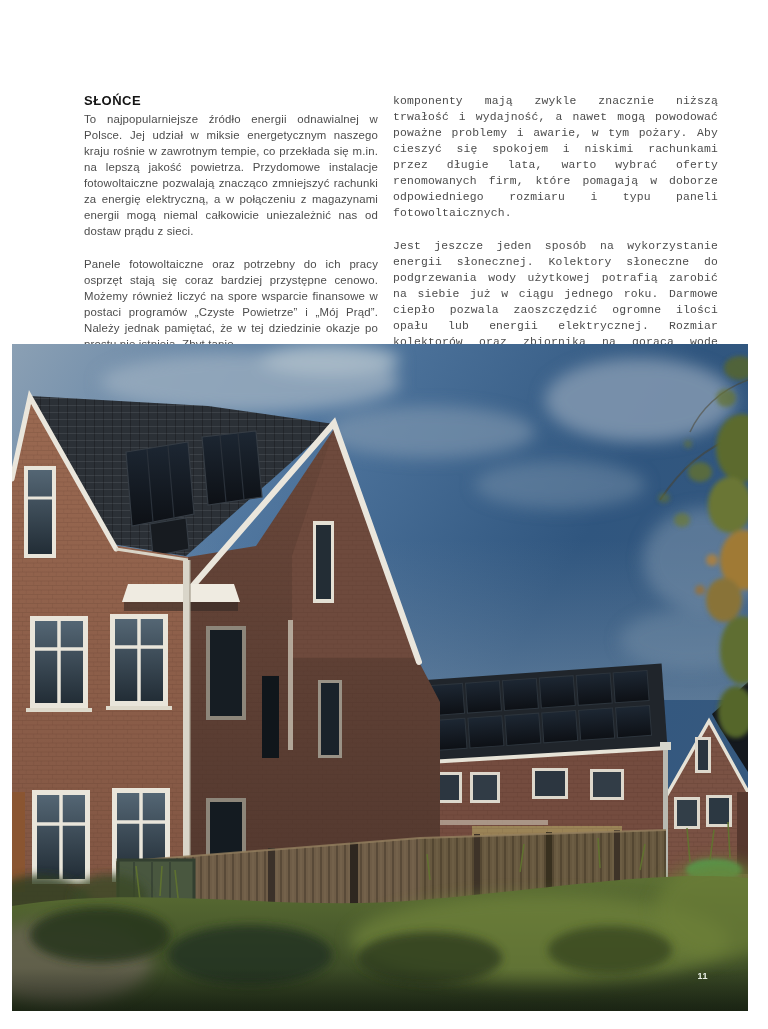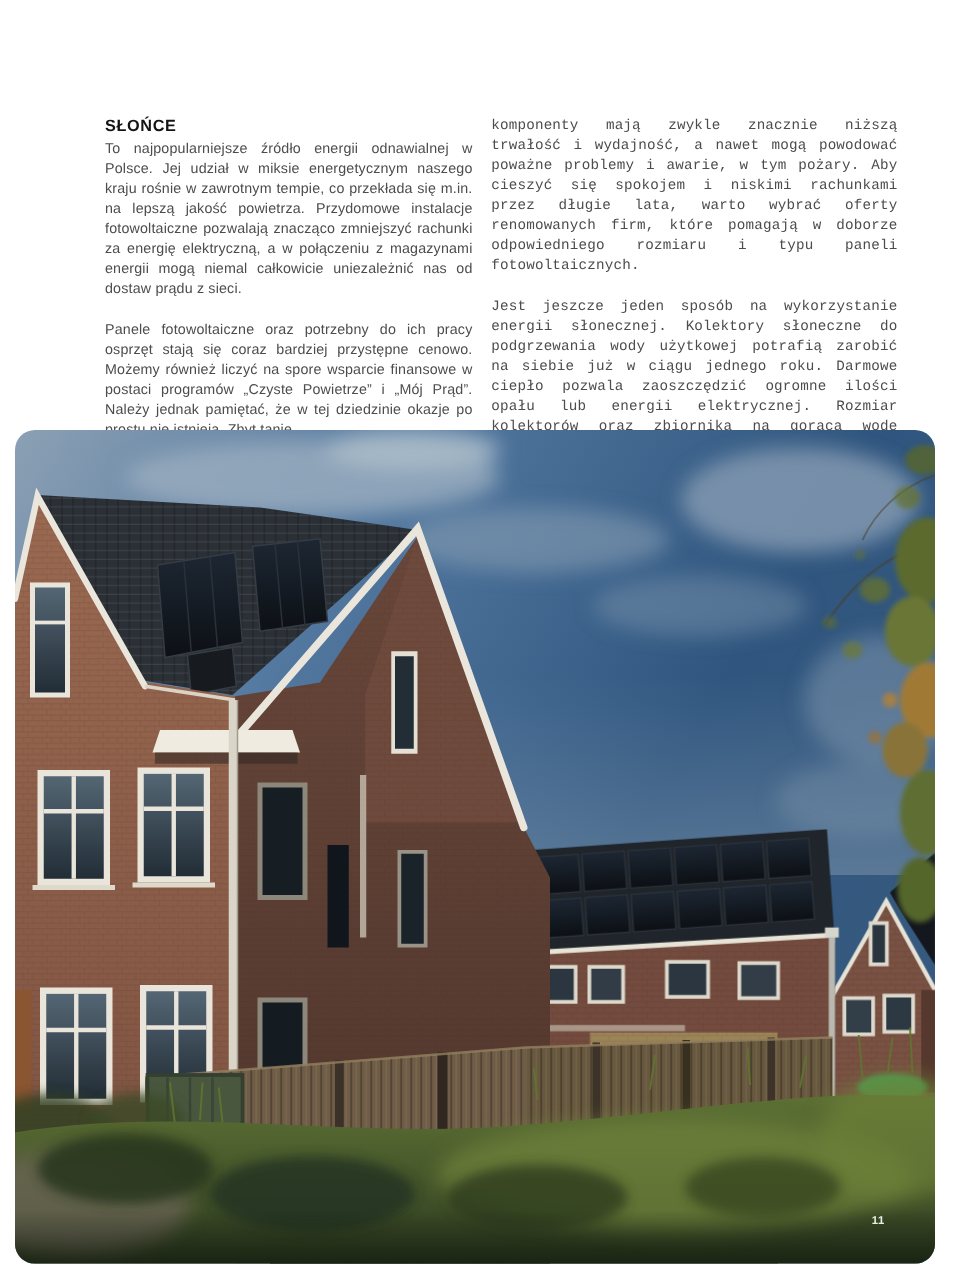--- a/index.html
+++ b/index.html
@@ -12,21 +12,21 @@
   }
   .col{color:#4c4c4c;font-size:11.4px;line-height:16px;text-align:justify;letter-spacing:.15px;}
   .col-1{width:294px;}
   .col-2{width:325px;font-family:Liberation Mono, monospace;}
   .col h1{
     font-size:13px;line-height:15px;margin:0 0 3px 0;color:#141414;
     font-weight:700;letter-spacing:.5px;
   }
   .col p{margin:0 0 17px 0;}
   .photo{
-    position:absolute;left:12px;top:344px;width:736px;height:667px;overflow:hidden;border-radius:16px;
+    position:absolute;left:12px;top:344px;width:736px;height:667px;overflow:hidden;
   }
   .photo svg{display:block;width:736px;height:667px;}
   .page-number{
     position:absolute;right:40px;bottom:30px;color:#e9efe4;
     font-size:9px;font-weight:700;letter-spacing:.5px;
   }
 </style>
 </head>
 <body>
 

